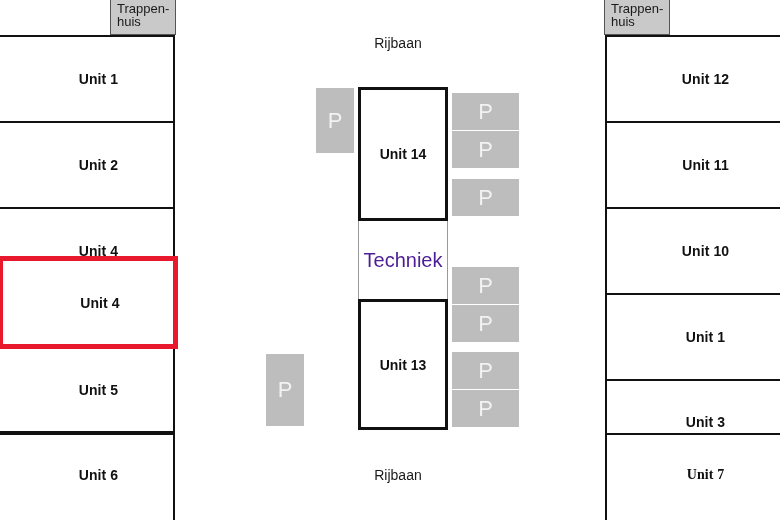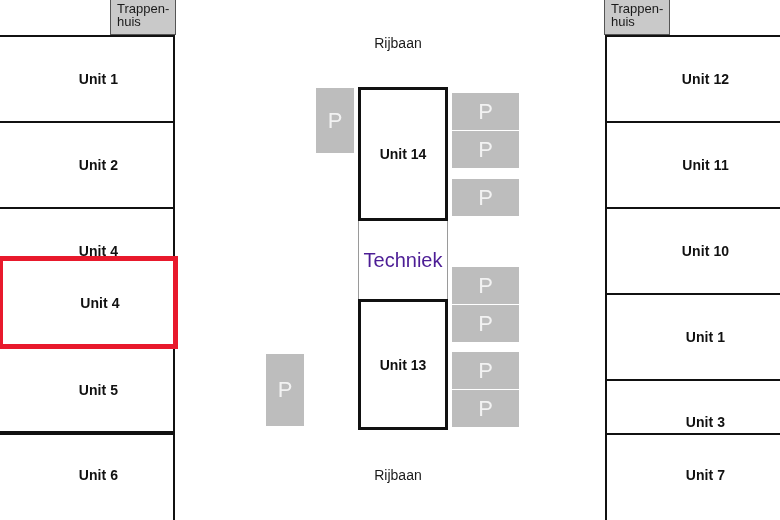--- a/index.html
+++ b/index.html
@@ -151,21 +151,21 @@
   <div class="unit" style="left:605px; top:207px; width:177px; height:88px;">
     <span class="label">Unit 10</span>
   </div>
   <div class="unit" style="left:605px; top:293px; width:177px; height:88px;">
     <span class="label">Unit 1</span>
   </div>
   <div class="unit" style="left:605px; top:379px; width:177px; height:86px;">
     <span class="label">Unit 3</span>
   </div>
   <div class="unit" style="left:605px; top:433px; width:177px; height:92px;">
-    <span class="label" style="position:relative; top:-4px;">Unit 7</span>
+    <span class="label" style="position:relative; top:-4px;font-family:Liberation Serif, serif;">Unit 7</span>
   </div>
 
   <div class="stair" style="left:110px; top:-2px; width:66px; height:37px;">
     <span class="label">Trappen-
 huis</span>
   </div>
   <div class="stair" style="left:604px; top:-2px; width:66px; height:37px;">
     <span class="label">Trappen-
 huis</span>
   </div>

